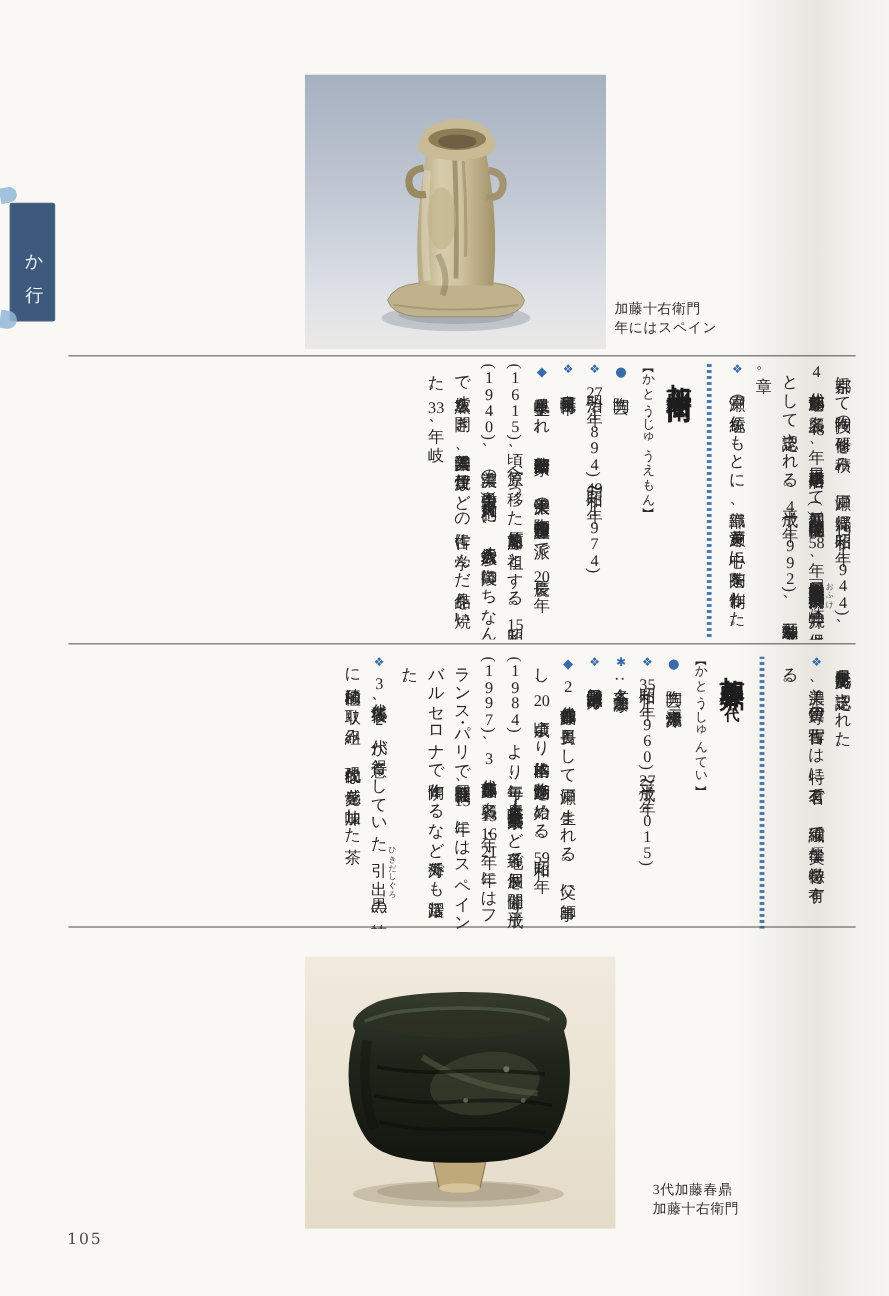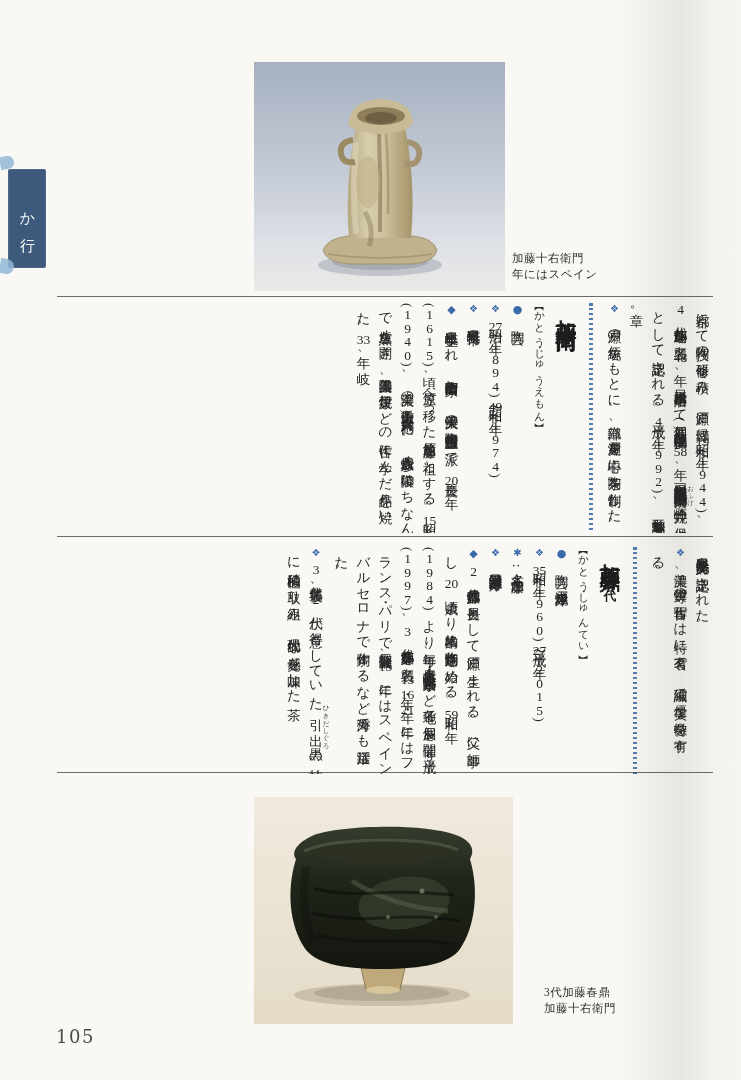--- a/index.html
+++ b/index.html
@@ -75,21 +75,21 @@
   .entry-head{margin-right:2px;margin-left:4px;}
   .entry-head h2{
     margin:0 2px 0 5px;font-size:21px;line-height:27px;
     font-weight:700;letter-spacing:2.5px;color:#1d1d1d;
   }
   .entry-head .gen{font-size:12.5px;letter-spacing:1px;margin-inline-start:10px;}
   .entry-head .ereading{font-size:10.5px;line-height:15px;letter-spacing:0.5px;color:#2a2a2a;}
   
   .page-number{
     position:absolute;left:56px;top:1026px;
-    font-size:18px;letter-spacing:1.5px;color:#4a4a4a;
+    font-size:13px;letter-spacing:1.5px;color:#4a4a4a;
     font-family:"DejaVu Serif","Liberation Serif",serif;
   }
 </style>
 </head>
 <body>
 
 <div class="edge-shade"></div>
 
 <div class="tab-mark upper"></div>
 <div class="side-tab">

